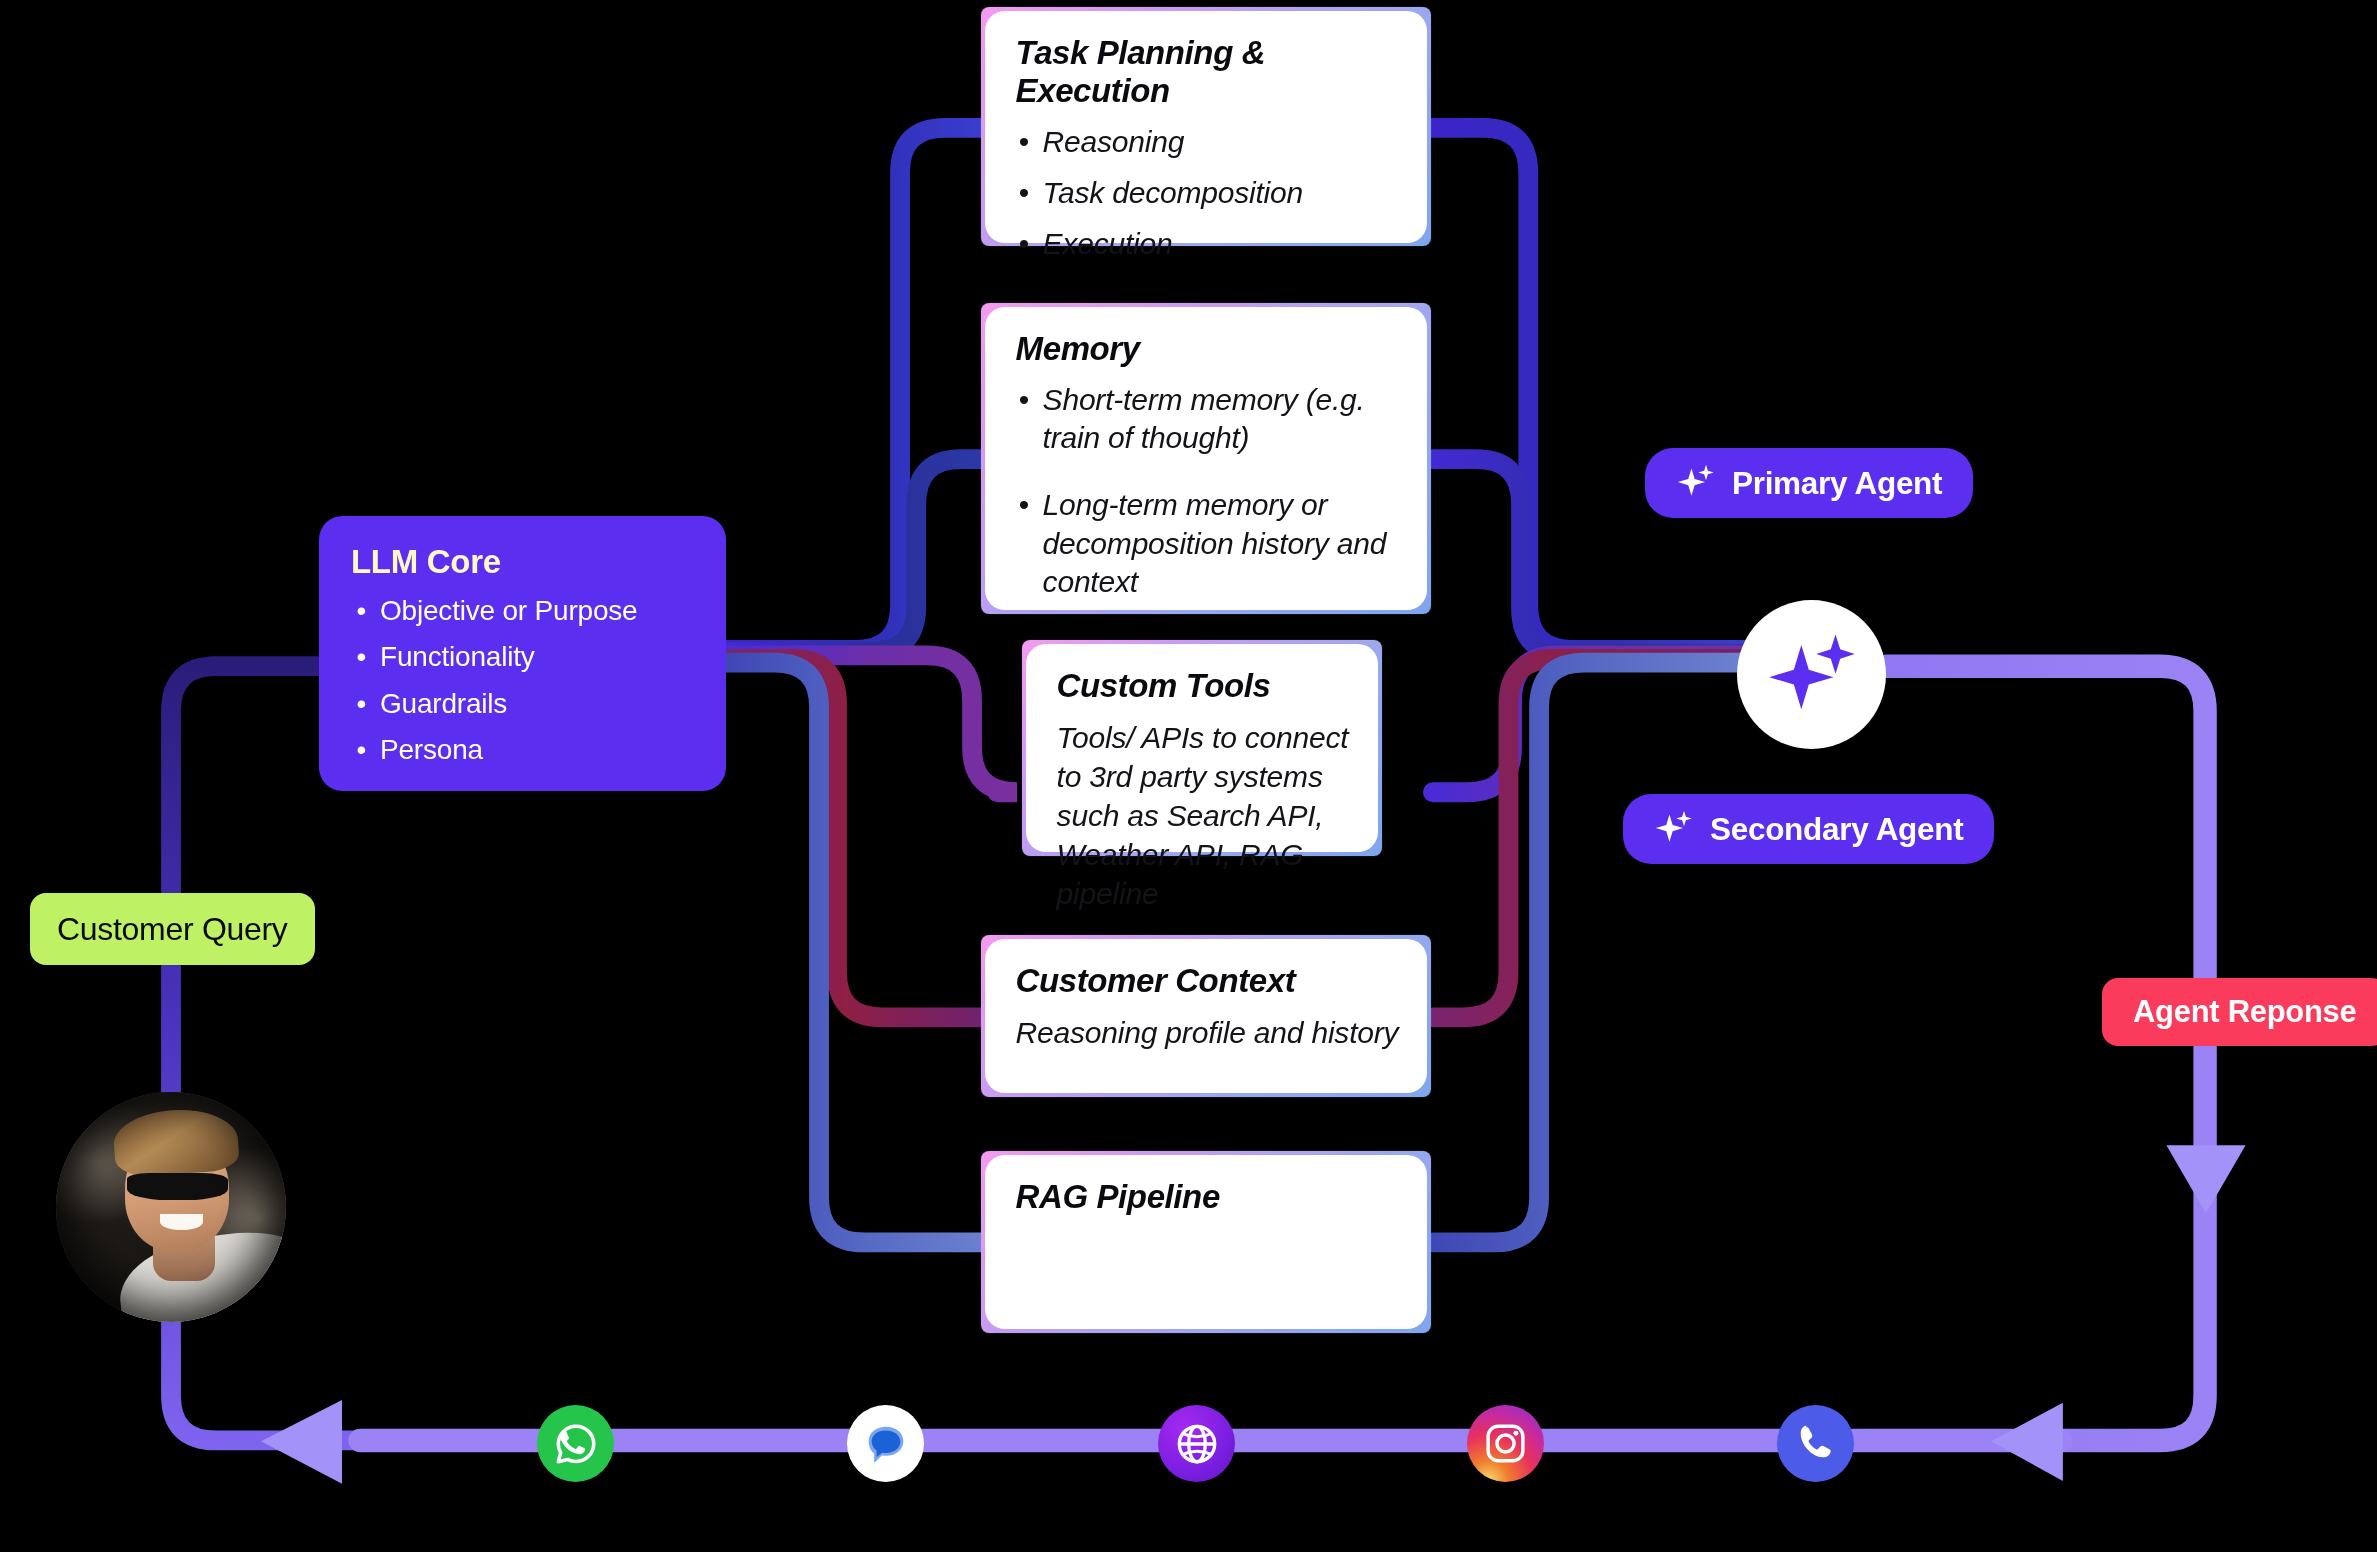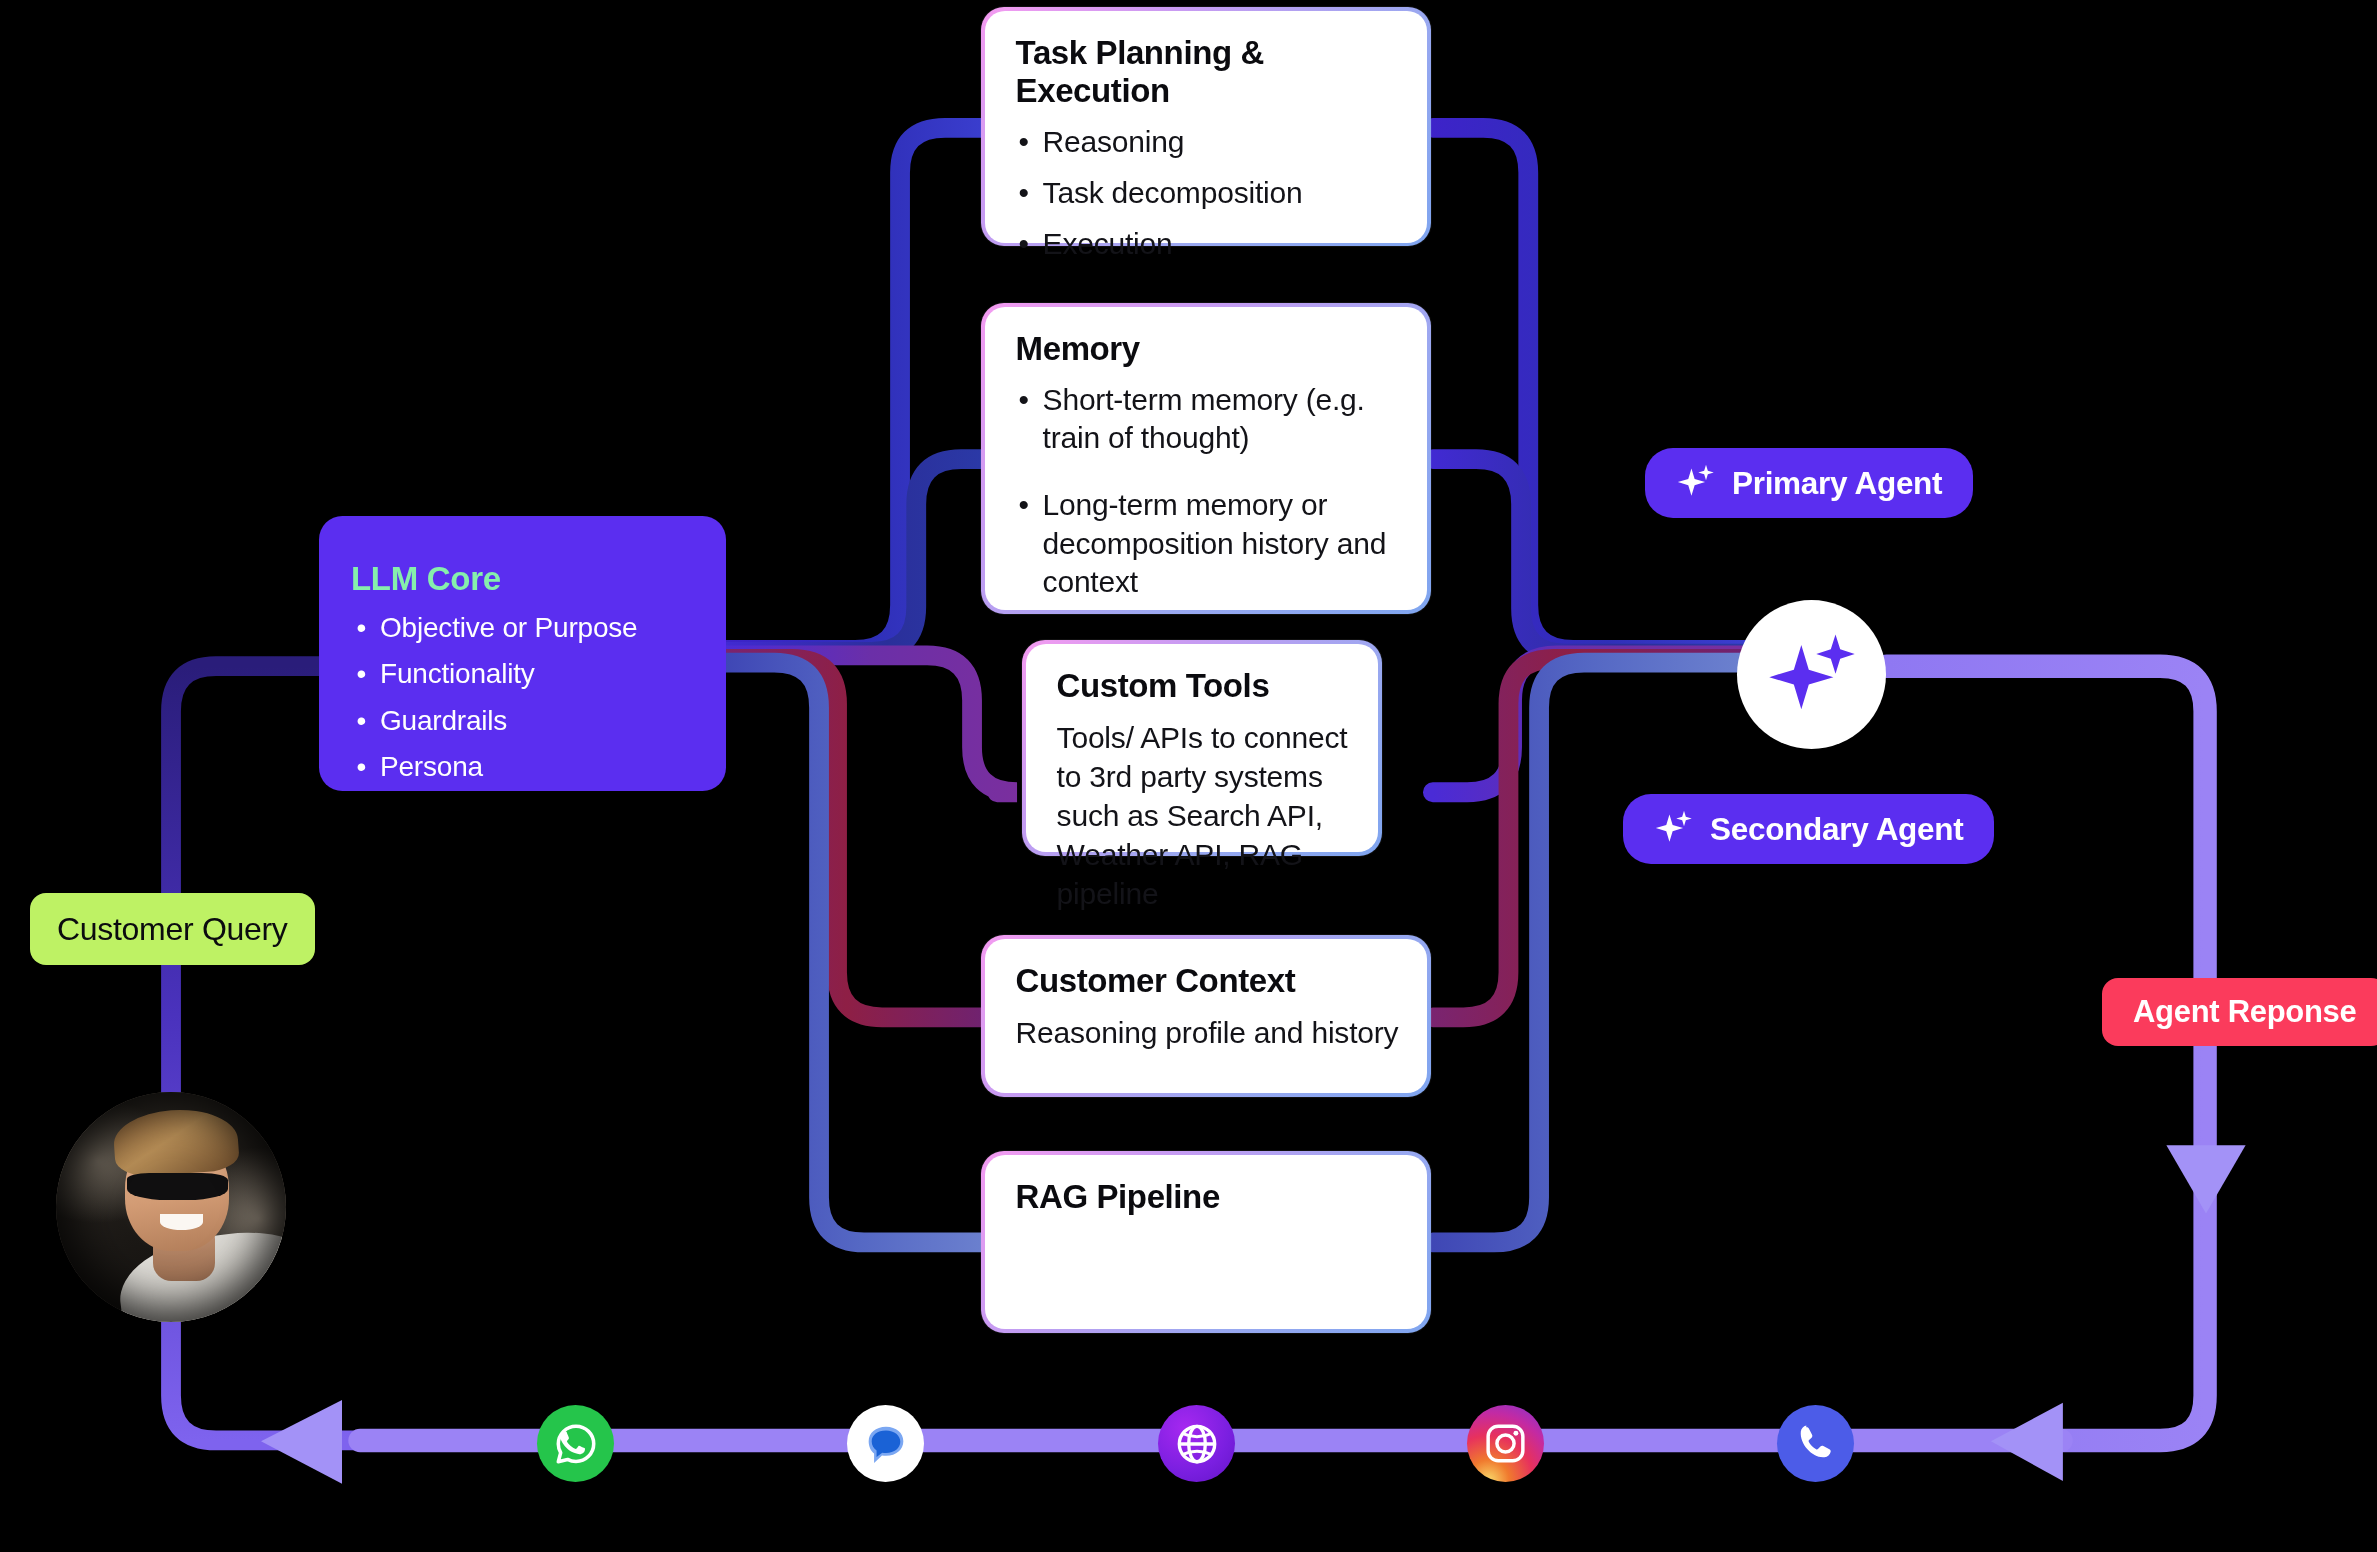--- a/index.html
+++ b/index.html
@@ -19,24 +19,25 @@
     position: absolute;
     left: 0; top: 0;
     width: 2377px;
     height: 1553px;
     pointer-events: none;
   }
 
   
   .card {
     position: absolute;
-    border-radius: 23px;
+    border-radius: 8px;
     padding: 3.6px;
     background: linear-gradient(135deg, #f49bf0 0%, #c79bf2 30%, #9aa8f0 65%, #7fa5ef 100%);
     box-shadow: 0 0 0 0.9px rgba(255,255,255,0.06);
+    font-style: italic;
   }
   .card-inner {
     background: #ffffff;
     border-radius: 20px;
     width: 100%;
     height: 100%;
     padding: 23.4px 27px 23.4px 31px;
   }
   .card-title {
     font-size: 33px;
@@ -78,24 +79,23 @@
     top: 516px;
     width: 407px;
     height: 275px;
     background: #5b2ef0;
     border-radius: 23.4px;
     padding: 27px 25px 21.6px 32px;
   }
   #llm-core .core-title {
     font-size: 33px;
     font-weight: 700;
-    color: #86efac;
+    color: #fef9c3;
     letter-spacing: -0.3px;
     margin-bottom: 12.6px;
-    margin-top: 17px;
   }
   #llm-core ul { list-style: none; padding-left: 29px; }
   #llm-core ul li {
     position: relative;
     font-size: 28px;
     color: #ffffff;
     line-height: 1.18;
     letter-spacing: -0.2px;
     margin-bottom: 13.5px;
   }

